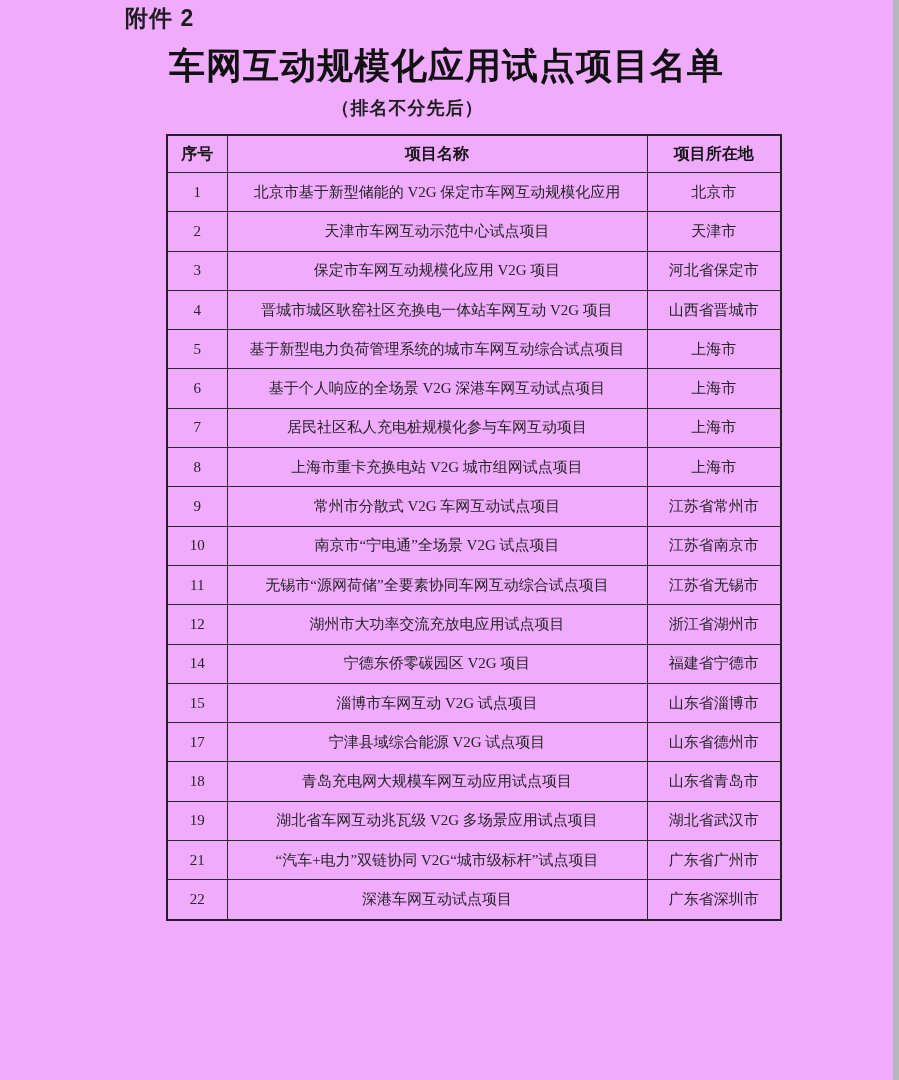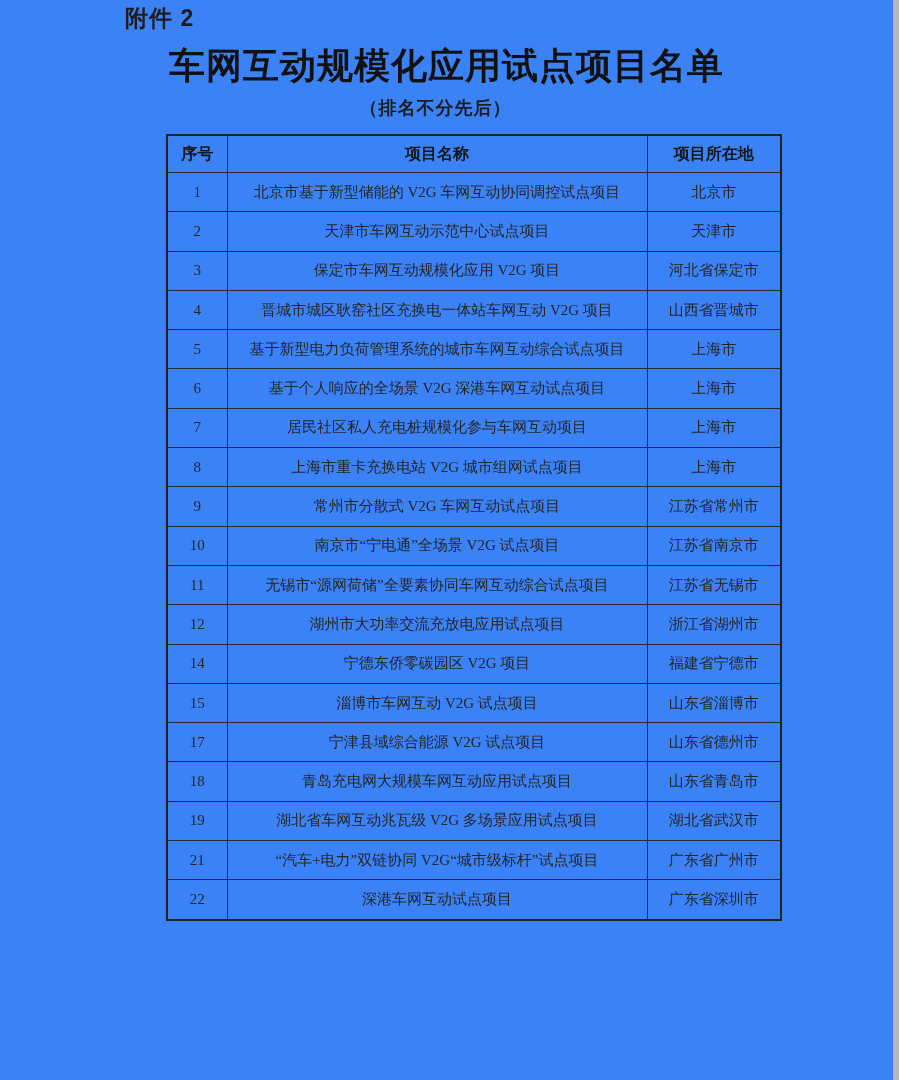--- a/index.html
+++ b/index.html
@@ -4,21 +4,21 @@
 <style>
   html, body {
     margin: 0;
     padding: 0;
     background: #ffffff;
   }
   .page {
     position: relative;
     width: 899px;
     height: 1080px;
-    background: #3b82f6;
+    background: #f0abfc;
     overflow: hidden;
     font-family: "Liberation Serif", "DejaVu Serif", serif;
     color: #1f1f1f;
   }
   .edge-stripe {
     position: absolute;
     top: 0;
     right: 0;
     width: 6px;
     height: 1080px;
@@ -51,21 +51,20 @@
   .doc-subtitle {
     position: absolute;
     left: 0;
     top: 96px;
     width: 815px;
     text-align: center;
     font-weight: 700;
     font-size: 18px;
     letter-spacing: 1px;
     color: #1d1d1d;
-    margin-left: 28px;
   }
   table.project-table {
     position: absolute;
     left: 126px;
     top: 134px;
     width: 614px;
     border-collapse: collapse;
     table-layout: fixed;
     border: 2px solid #222222;
     margin-left: 40px;
@@ -119,21 +118,21 @@
     <thead>
       <tr>
         <th>序号</th>
         <th>项目名称</th>
         <th>项目所在地</th>
       </tr>
     </thead>
     <tbody id="table-body">
         <tr>
           <td class="cell-no">1</td>
-          <td class="cell-name">北京市基于新型储能的 V2G 车网互动协同调控试点项目</td>
+          <td class="cell-name">北京市基于新型储能的 V2G 保定市车网互动规模化应用</td>
           <td class="cell-loc">北京市</td>
         </tr>
         <tr>
           <td class="cell-no">2</td>
           <td class="cell-name">天津市车网互动示范中心试点项目</td>
           <td class="cell-loc">天津市</td>
         </tr>
         <tr>
           <td class="cell-no">3</td>
           <td class="cell-name">保定市车网互动规模化应用 V2G 项目</td>

